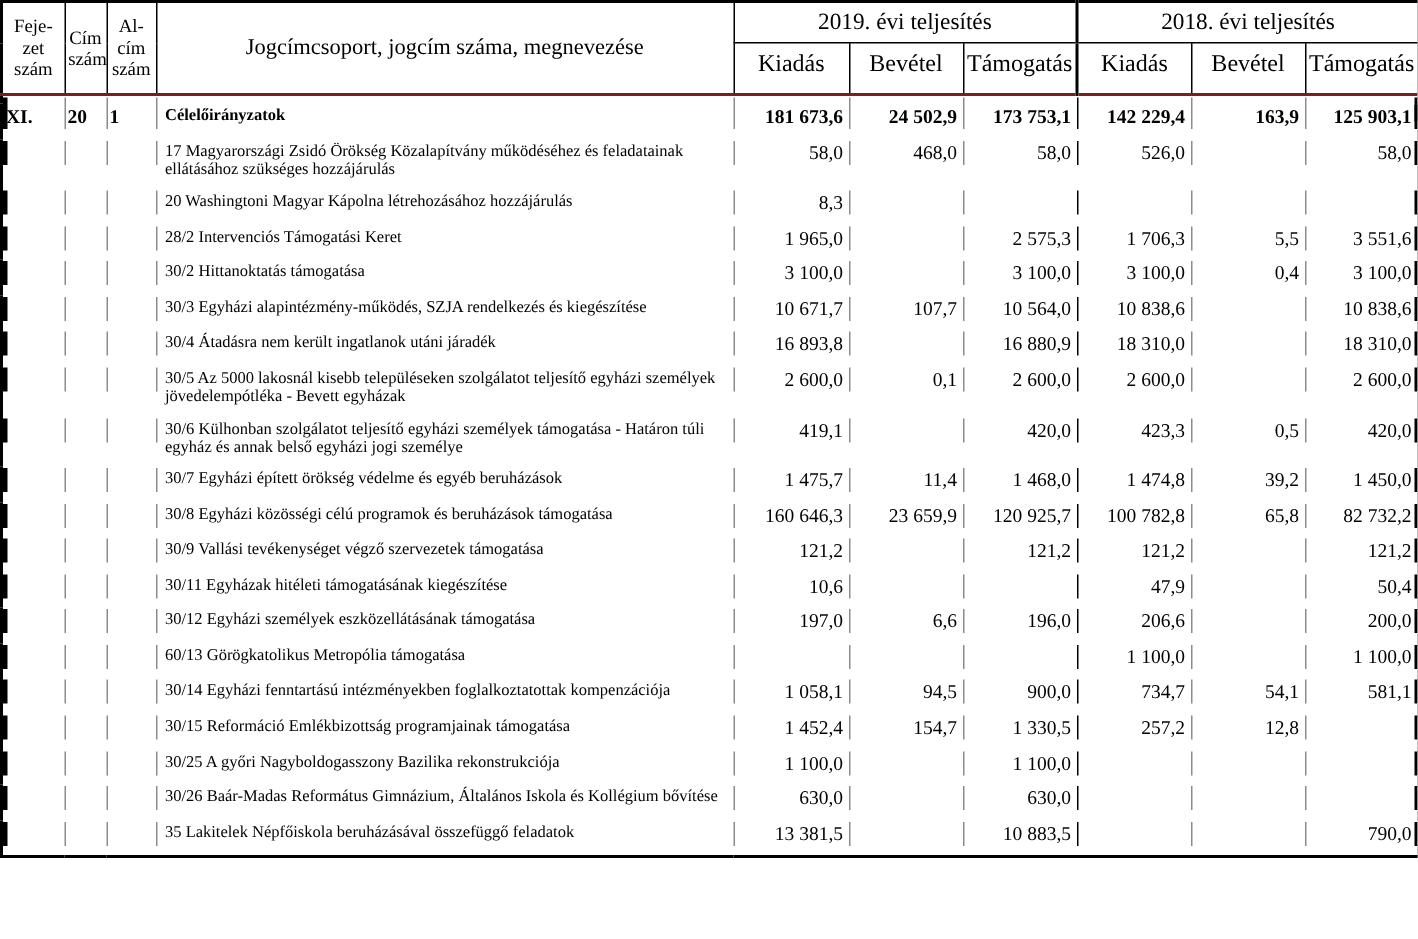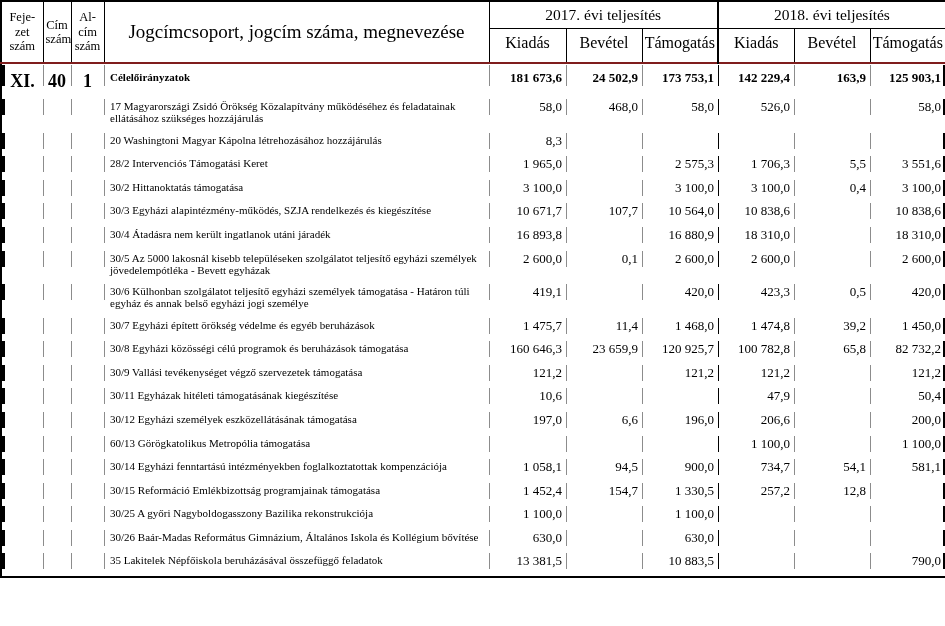--- a/index.html
+++ b/index.html
@@ -2,29 +2,29 @@
 <html lang="hu"><head>
 <meta charset="utf-8">
 <style>
   html,body{margin:0;padding:0;background:#fff;}
   body{width:945px;height:626px;overflow:hidden;font-family:"Liberation Serif",serif;color:#000;}
   table{border-collapse:collapse;table-layout:fixed;width:945px;border:2px solid #000;}
   
   thead th{border:1px solid #000;font-weight:normal;background:#fff;vertical-align:middle;padding:2px 2px;}
   thead{border-bottom:2px solid #7f1d1d;}
   th.rowhead{font-size:12.5px;line-height:1.15;white-space:pre-line;}
-  th.namehead{font-size:19px;}
+  th.namehead{font-size:15px;}
   th.group{font-size:15.5px;padding:4px 0;border-bottom:1px solid #000;}
   th.sub{font-size:16px;padding:5px 0 10px;}
   th.group-2018,td.g18{border-left:2px solid #000;}
   
   tbody td{vertical-align:top;position:relative;padding:2px 2px 7px;font-size:13px;line-height:1.12;}
   tbody td.name{padding-left:6px;font-size:11px;}
   tbody td.num{text-align:right;padding-right:4px;}
-  tbody td.ctr{text-align:center;font-size:18px;margin-left:32px;}
+  tbody td.ctr{text-align:left;font-size:13px;margin-left:32px;}
   
   tbody td::before{content:"";position:absolute;left:0;top:1px;width:1px;height:16px;background:#8c8c8c;}
   tbody td:first-child::before{width:3px;background:#000;}
   tbody td:nth-child(8)::before{background:#000;}
   tbody td:last-child::after{content:"";position:absolute;right:0;top:1px;width:2px;height:16px;background:#000;}
   tr.spacer td{padding:0;height:5px;}
   tr.spacer td::before{height:5px;}
   tr.bold{font-weight:bold;}
 </style>
 </head>
@@ -47,21 +47,21 @@
     <tr>
       <th rowspan="2" class="rowhead">Feje-
 zet
 szám</th>
       <th rowspan="2" class="rowhead">Cím
 szám</th>
       <th rowspan="2" class="rowhead">Al-
 cím
 szám</th>
       <th rowspan="2" class="namehead">Jogcímcsoport, jogcím száma, megnevezése</th>
-      <th colspan="3" class="group">2017. évi teljesítés</th>
+      <th colspan="3" class="group">2019. évi teljesítés</th>
       <th colspan="3" class="group group-2018">2018. évi teljesítés</th>
     </tr>
     <tr>
       <th class="sub">Kiadás</th>
       <th class="sub">Bevétel</th>
       <th class="sub">Támogatás</th>
       <th class="sub group-2018">Kiadás</th>
       <th class="sub">Bevétel</th>
       <th class="sub">Támogatás</th>
     </tr>
@@ -74,21 +74,21 @@
         <td></td>
         <td></td>
         <td></td>
         <td></td>
         <td></td>
         <td></td>
         <td></td>
       </tr>
       <tr class="bold">
     <td class="ctr">XI.</td>
-    <td class="ctr">40</td>
+    <td class="ctr">20</td>
     <td class="ctr">1</td>
     <td class="name">Célelőirányzatok</td>
     <td class="num">181 673,6</td>
     <td class="num">24 502,9</td>
     <td class="num">173 753,1</td>
     <td class="num">142 229,4</td>
     <td class="num">163,9</td>
     <td class="num">125 903,1</td>
   </tr>
       <tr>

